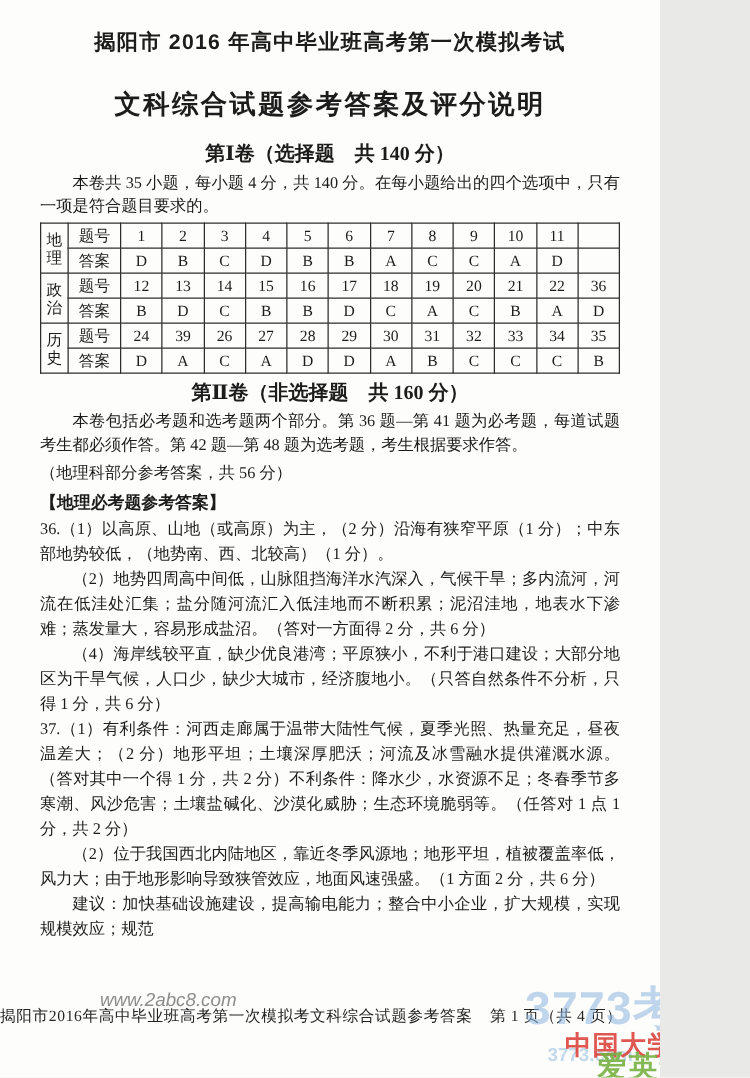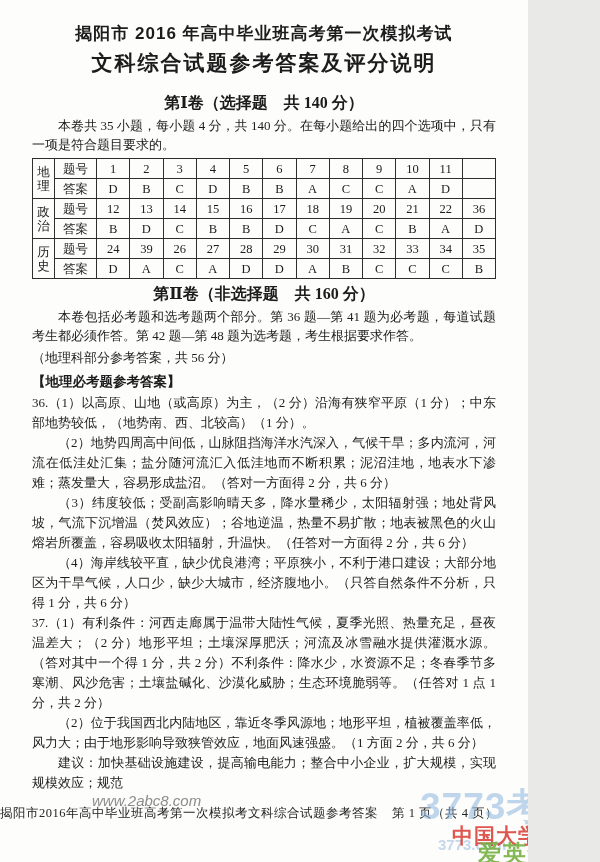--- a/index.html
+++ b/index.html
@@ -19,21 +19,21 @@
   }
   .title1 {
     font-family:"Liberation Sans","DejaVu Sans",sans-serif;
     font-size:17px; font-weight:bold;
     text-align:center; margin:10px 0 0 0;
     letter-spacing:1px;
   }
   .title2 {
     font-family:"Liberation Sans","DejaVu Sans",sans-serif;
     font-size:21px; font-weight:bold;
-    text-align:center; margin:4px 0 0 0;
+    text-align:center; margin:24px 0 0 0;
     letter-spacing:2px;
   }
   .section-heading {
     font-size:16px; font-weight:bold;
     text-align:center; margin:16px 0 2px 0;
   }
   .intro {
     font-size:13px; line-height:19px;
     text-indent:2em; margin:2px 0 4px 0;
     text-align:justify;
@@ -64,21 +64,21 @@
   }
   .body-paragraphs p.indent { text-indent:2em; }
   .footer {
     position:absolute; left:0; top:805px; width:600px;
     font-size:12.5px; color:#242424;
     letter-spacing:0.5px;
   }
   .footer .page-num { margin-left:14px; }
   .wm { position:absolute; white-space:nowrap; pointer-events:none;
         font-family:"Liberation Sans","DejaVu Sans",sans-serif; }
-  .wm-footer-overlay { left:92px; top:792px; font-size:15px; color:rgba(120,120,120,0.85); font-style:italic; }
+  .wm-footer-overlay { left:80px; top:792px; font-size:15px; color:rgba(120,120,120,0.85); font-style:italic; }
   .wm-site-large { left:420px; top:782px; font-size:37px; font-weight:bold; color:rgba(140,180,220,0.55); letter-spacing:1px; }
   .wm-site-url { left:438px; top:836px; font-size:15px; font-weight:bold; color:rgba(140,180,220,0.5); }
   .wm-university { left:452px; top:822px; font-size:21px; font-weight:bold; color:rgba(217,58,50,0.85); letter-spacing:1px;text-align:right; }
   .wm-english-small { left:550px; top:840px; font-size:9px; color:rgba(200,60,50,0.8); }
   .wm-english { left:478px; top:838px; font-size:23px; font-weight:bold; color:rgba(118,176,67,0.9); letter-spacing:2px; }
   .wm-domain { left:543px; top:847px; font-size:13px; font-weight:bold; color:rgba(47,168,201,0.95); }
 </style>
 </head>
 <body>
 
@@ -208,21 +208,20 @@
   </table>
 
   <div class="section-heading section2-heading">第Ⅱ卷（非选择题　共 160 分）</div>
   <p class="intro">本卷包括必考题和选考题两个部分。第 36 题—第 41 题为必考题，每道试题考生都必须作答。第 42 题—第 48 题为选考题，考生根据要求作答。</p>
   <div class="geo-note">（地理科部分参考答案，共 56 分）</div>
   <div class="geo-heading">【地理必考题参考答案】</div>
 
   <div class="body-paragraphs">
       <p>36.（1）以高原、山地（或高原）为主，（2 分）沿海有狭窄平原（1 分）；中东部地势较低，（地势南、西、北较高）（1 分）。</p>
       <p class="indent">（2）地势四周高中间低，山脉阻挡海洋水汽深入，气候干旱；多内流河，河流在低洼处汇集；盐分随河流汇入低洼地而不断积累；泥沼洼地，地表水下渗难；蒸发量大，容易形成盐沼。（答对一方面得 2 分，共 6 分）</p>
-      <p class="indent">（3）纬度较低；受副高影响晴天多，降水量稀少，太阳辐射强；地处背风坡，气流下沉增温（焚风效应）；谷地逆温，热量不易扩散；地表被黑色的火山熔岩所覆盖，容易吸收太阳辐射，升温快。（任答对一方面得 2 分，共 6 分）</p>
       <p class="indent">（4）海岸线较平直，缺少优良港湾；平原狭小，不利于港口建设；大部分地区为干旱气候，人口少，缺少大城市，经济腹地小。（只答自然条件不分析，只得 1 分，共 6 分）</p>
       <p>37.（1）有利条件：河西走廊属于温带大陆性气候，夏季光照、热量充足，昼夜温差大；（2 分）地形平坦；土壤深厚肥沃；河流及冰雪融水提供灌溉水源。（答对其中一个得 1 分，共 2 分）不利条件：降水少，水资源不足；冬春季节多寒潮、风沙危害；土壤盐碱化、沙漠化威胁；生态环境脆弱等。（任答对 1 点 1 分，共 2 分）</p>
       <p class="indent">（2）位于我国西北内陆地区，靠近冬季风源地；地形平坦，植被覆盖率低，风力大；由于地形影响导致狭管效应，地面风速强盛。（1 方面 2 分，共 6 分）</p>
       <p class="indent">建议：加快基础设施建设，提高输电能力；整合中小企业，扩大规模，实现规模效应；规范</p>
     </div>
 
   <div class="footer">
     <span>揭阳市2016年高中毕业班高考第一次模拟考文科综合试题参考答案</span><span class="page-num">第 1 页（共 4 页）</span>
   </div>
 

